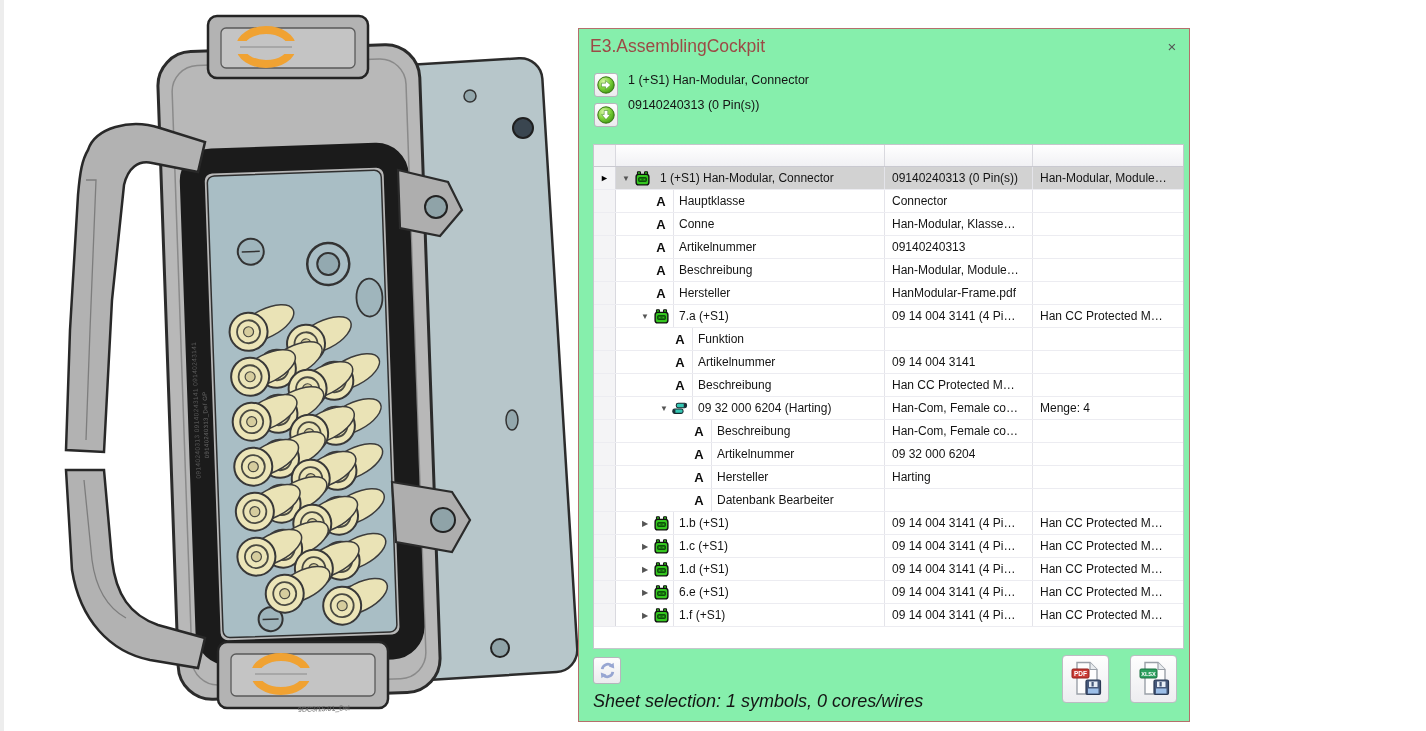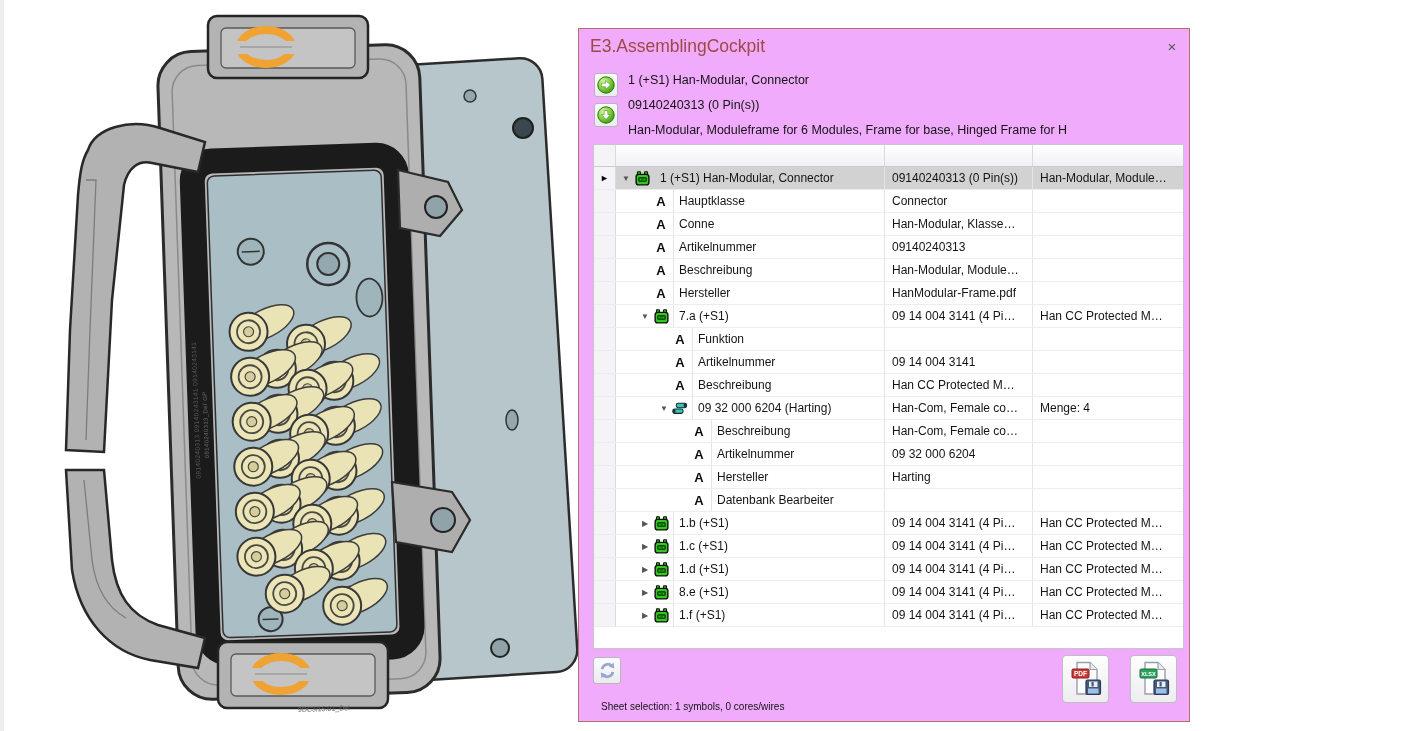--- a/index.html
+++ b/index.html
@@ -8,21 +8,21 @@
     font-family:"Liberation Sans","DejaVu Sans",sans-serif; position:relative;
   }
   .canvas-edge { position:absolute; left:0; top:0; width:4px; height:731px; background:#ededed; }
 
   
   .model-wrap { position:absolute; left:0; top:0; width:578px; height:731px; }
 
   
   .panel {
     position:absolute; left:578px; top:28px; width:612px; height:694px;
-    background:#f0abfc; border:1px solid #b4706b; box-sizing:border-box;
+    background:#86efac; border:1px solid #b4706b; box-sizing:border-box;
   }
   .titlebar { position:relative; padding:7px 12px 0 11px; height:28px; }
   .title { font-size:17.5px; color:#9c4a46; }
   .close {
     position:absolute; right:9px; top:10px; font-size:15px; color:#555;
     line-height:1; cursor:pointer; width:16px; text-align:center;
   }
   .info { display:flex; padding:4px 8px 0 15px; }
   .btn-col { display:flex; flex-direction:column; gap:6px; padding-top:5px; }
   .sq-btn {
@@ -61,21 +61,21 @@
   .val,.inf { overflow:hidden; text-overflow:ellipsis; }
 
   
   .bottom { position:absolute; left:0; right:0; bottom:0; height:74px; }
   .refresh-btn {
     position:absolute; left:14px; top:10px; width:28px; height:27px;
     border:1px solid #b6b6bd; border-radius:3px;
     background:linear-gradient(#fdfdfd,#ebebee); display:grid; place-items:center;
     cursor:pointer; box-sizing:border-box;
   }
-  .status { position:absolute; left:22px; bottom:9px; font-size:10px; color:#141414; }
+  .status { position:absolute; left:14px; bottom:9px; font-size:18px; color:#141414;font-style:italic; }
   .export-btn {
     position:absolute; top:8px; width:47px; height:48px; border:1px solid #bcbcc3;
     border-radius:4px; background:linear-gradient(#fefefe,#ededf0);
     display:grid; place-items:center; cursor:pointer; box-sizing:border-box;
   }
   .export-btn.pdf { right:80px; }
   .export-btn.xlsx { right:12px; }
 </style>
 </head>
 <body>
@@ -329,21 +329,20 @@
           </radialGradient>
             </defs>
           <circle cx="9" cy="9" r="8.2" fill="url(#g2)" stroke="#34740f" stroke-width="1"></circle>
           <polygon points="4.5,7.2 8.6,7.2 8.6,4.6 13.6,9 8.6,13.4 8.6,10.8 4.5,10.8" fill="#fff" stroke="#2f7a16" stroke-width="0.5" transform="rotate(90 9 9)"></polygon>
         </svg>
       </div>
     </div>
     <div class="info-lines">
       <div>1 (+S1) Han-Modular, Connector</div>
       <div>09140240313 (0 Pin(s))</div>
-      <div>Han-Modular, Moduleframe for 6 Modules, Frame for base, Hinged Frame for H</div>
     </div>
   </div>
 
   <div class="tbl">
     <div class="tr thead">
       <div class="td gutter"></div>
       <div class="td c1"></div>
       <div class="td c2"></div>
       <div class="td c3"></div>
     </div>
@@ -740,21 +739,21 @@
       <span class="ico">
               <svg width="15" height="15" viewBox="0 0 16 16">
                 <rect x="2.6" y="0.8" width="3.2" height="4" rx="0.6" fill="#2fb31b" stroke="#101010" stroke-width="1.1"></rect>
                 <rect x="10.2" y="0.8" width="3.2" height="4" rx="0.6" fill="#2fb31b" stroke="#101010" stroke-width="1.1"></rect>
                 <rect x="1.2" y="3.6" width="13.6" height="11.2" rx="2.6" fill="#35c71f" stroke="#101010" stroke-width="1.5"></rect>
                 <rect x="3.8" y="7" width="8.4" height="4.2" rx="0.8" fill="#156f0c" stroke="#06310a" stroke-width="0.8"></rect>
                 <rect x="5.2" y="8.4" width="1.6" height="1.4" fill="#2fb31b"></rect>
                 <rect x="9.2" y="8.4" width="1.6" height="1.4" fill="#2fb31b"></rect>
               </svg>
             </span>
-      <span class="lbl">8.e (+S1)</span>
+      <span class="lbl">6.e (+S1)</span>
     </div>
     <div class="td c2">
             <span class="val">09 14 004 3141 (4 Pi…</span>
           </div>
     <div class="td c3">
             <span class="inf">Han CC Protected M…</span>
           </div>
   </div>
         <div class="tr">
     <div class="td gutter">

